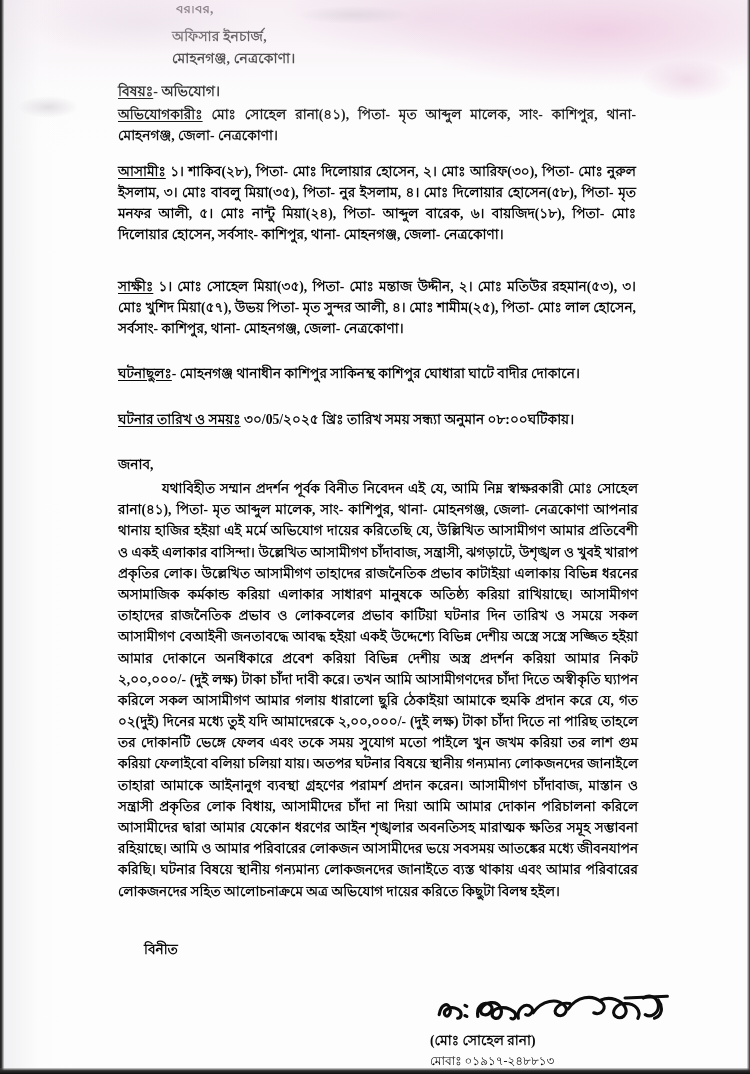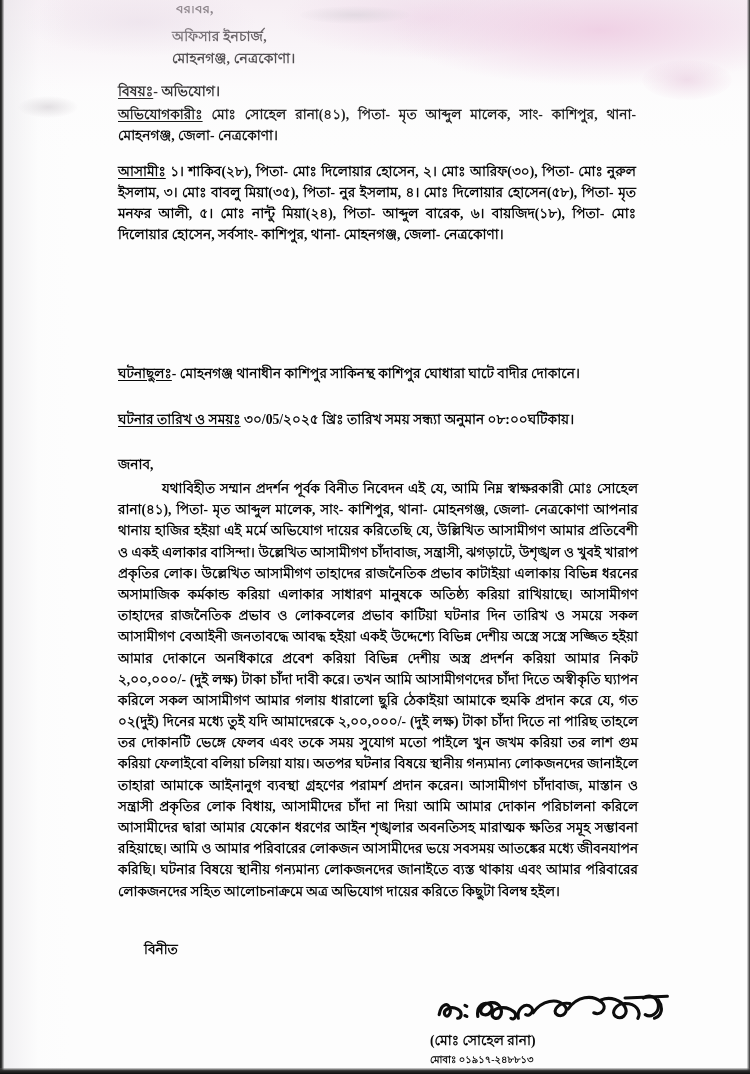--- a/index.html
+++ b/index.html
@@ -193,22 +193,22 @@
     display: block;
     height: 46px;
     margin-bottom: -2px;
   }
   .sig-name {
     font-weight: 700;
     font-size: 13.7px;
     line-height: 1.5;
   }
   .sig-mobile {
-    font-weight: 700;
-    font-size: 10px;
+    font-weight: 400;
+    font-size: 12px;
     line-height: 1.5;
   }
 
   
   .doc { filter: contrast(1.04); }
 </style>
 </head>
 <body>
 
 <div id="page">
@@ -229,20 +229,23 @@
     </div>
 
     <div class="block b-complainant">
       <span class="lbl">অভিযোগকারীঃ</span><span> মোঃ সোহেল রানা(৪১), পিতা- মৃত আব্দুল মালেক, সাং- কাশিপুর, থানা- মোহনগঞ্জ, জেলা- নেত্রকোণা।</span>
     </div>
 
     <div class="block b-accused">
       <span class="lbl">আসামীঃ</span><span> ১। শাকিব(২৮), পিতা- মোঃ দিলোয়ার হোসেন, ২। মোঃ আরিফ(৩০), পিতা- মোঃ নুরুল ইসলাম, ৩। মোঃ বাবলু মিয়া(৩৫), পিতা- নুর ইসলাম, ৪। মোঃ দিলোয়ার হোসেন(৫৮), পিতা- মৃত মনফর আলী, ৫। মোঃ নান্টু মিয়া(২৪), পিতা- আব্দুল বারেক, ৬। বায়জিদ(১৮), পিতা- মোঃ দিলোয়ার হোসেন, সর্বসাং- কাশিপুর, থানা- মোহনগঞ্জ, জেলা- নেত্রকোণা।</span>
     </div>
 
+    <div class="block b-witness">
+      <span class="lbl">সাক্ষীঃ</span><span> ১। মোঃ সোহেল মিয়া(৩৫), পিতা- মোঃ মন্তাজ উদ্দীন, ২। মোঃ মতিউর রহমান(৫৩), ৩। মোঃ খুশিদ মিয়া(৫৭), উভয় পিতা- মৃত সুন্দর আলী, ৪। মোঃ শামীম(২৫), পিতা- মোঃ লাল হোসেন, সর্বসাং- কাশিপুর, থানা- মোহনগঞ্জ, জেলা- নেত্রকোণা।</span>
+    </div>
 
     <div class="block b-place">
       <span class="lbl">ঘটনাছুলঃ</span><span>- মোহনগঞ্জ থানাধীন কাশিপুর সাকিনম্থ কাশিপুর ঘোধারা ঘাটে বাদীর দোকানে।</span>
     </div>
 
     <div class="block b-datetime">
       <span class="lbl">ঘটনার তারিখ ও সময়ঃ</span><span> ৩০/05/২০২৫ খ্রিঃ তারিখ সময় সন্ধ্যা অনুমান ০৮:০০ঘটিকায়।</span>
     </div>
 
     <div class="salutation">জনাব,</div>

